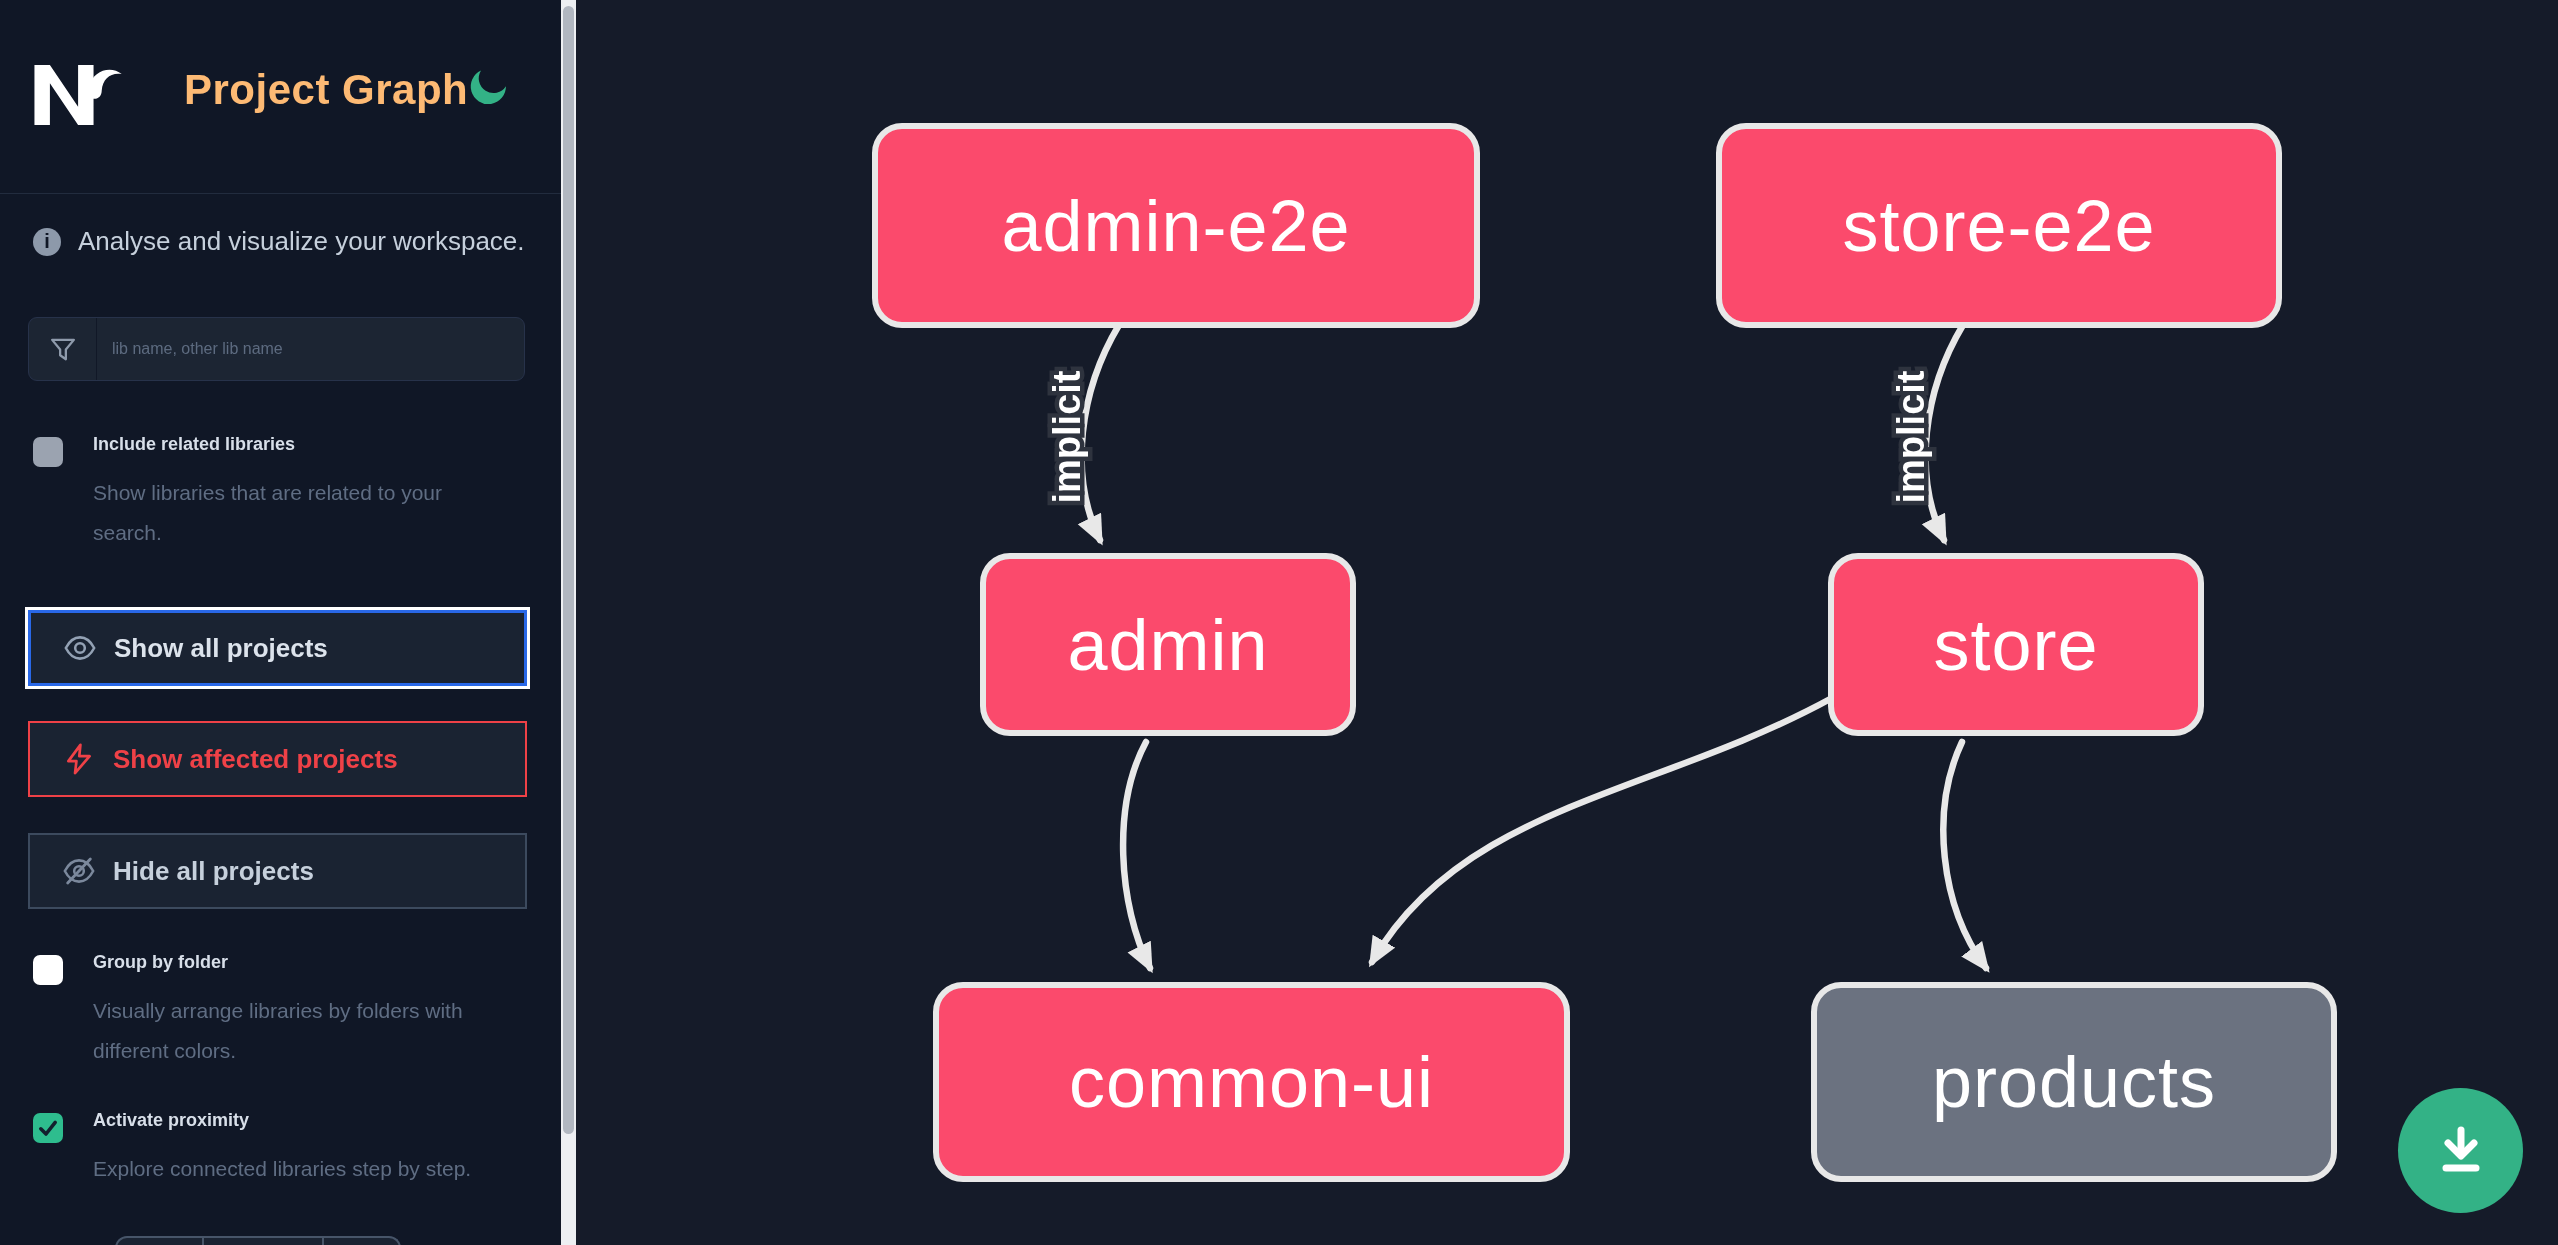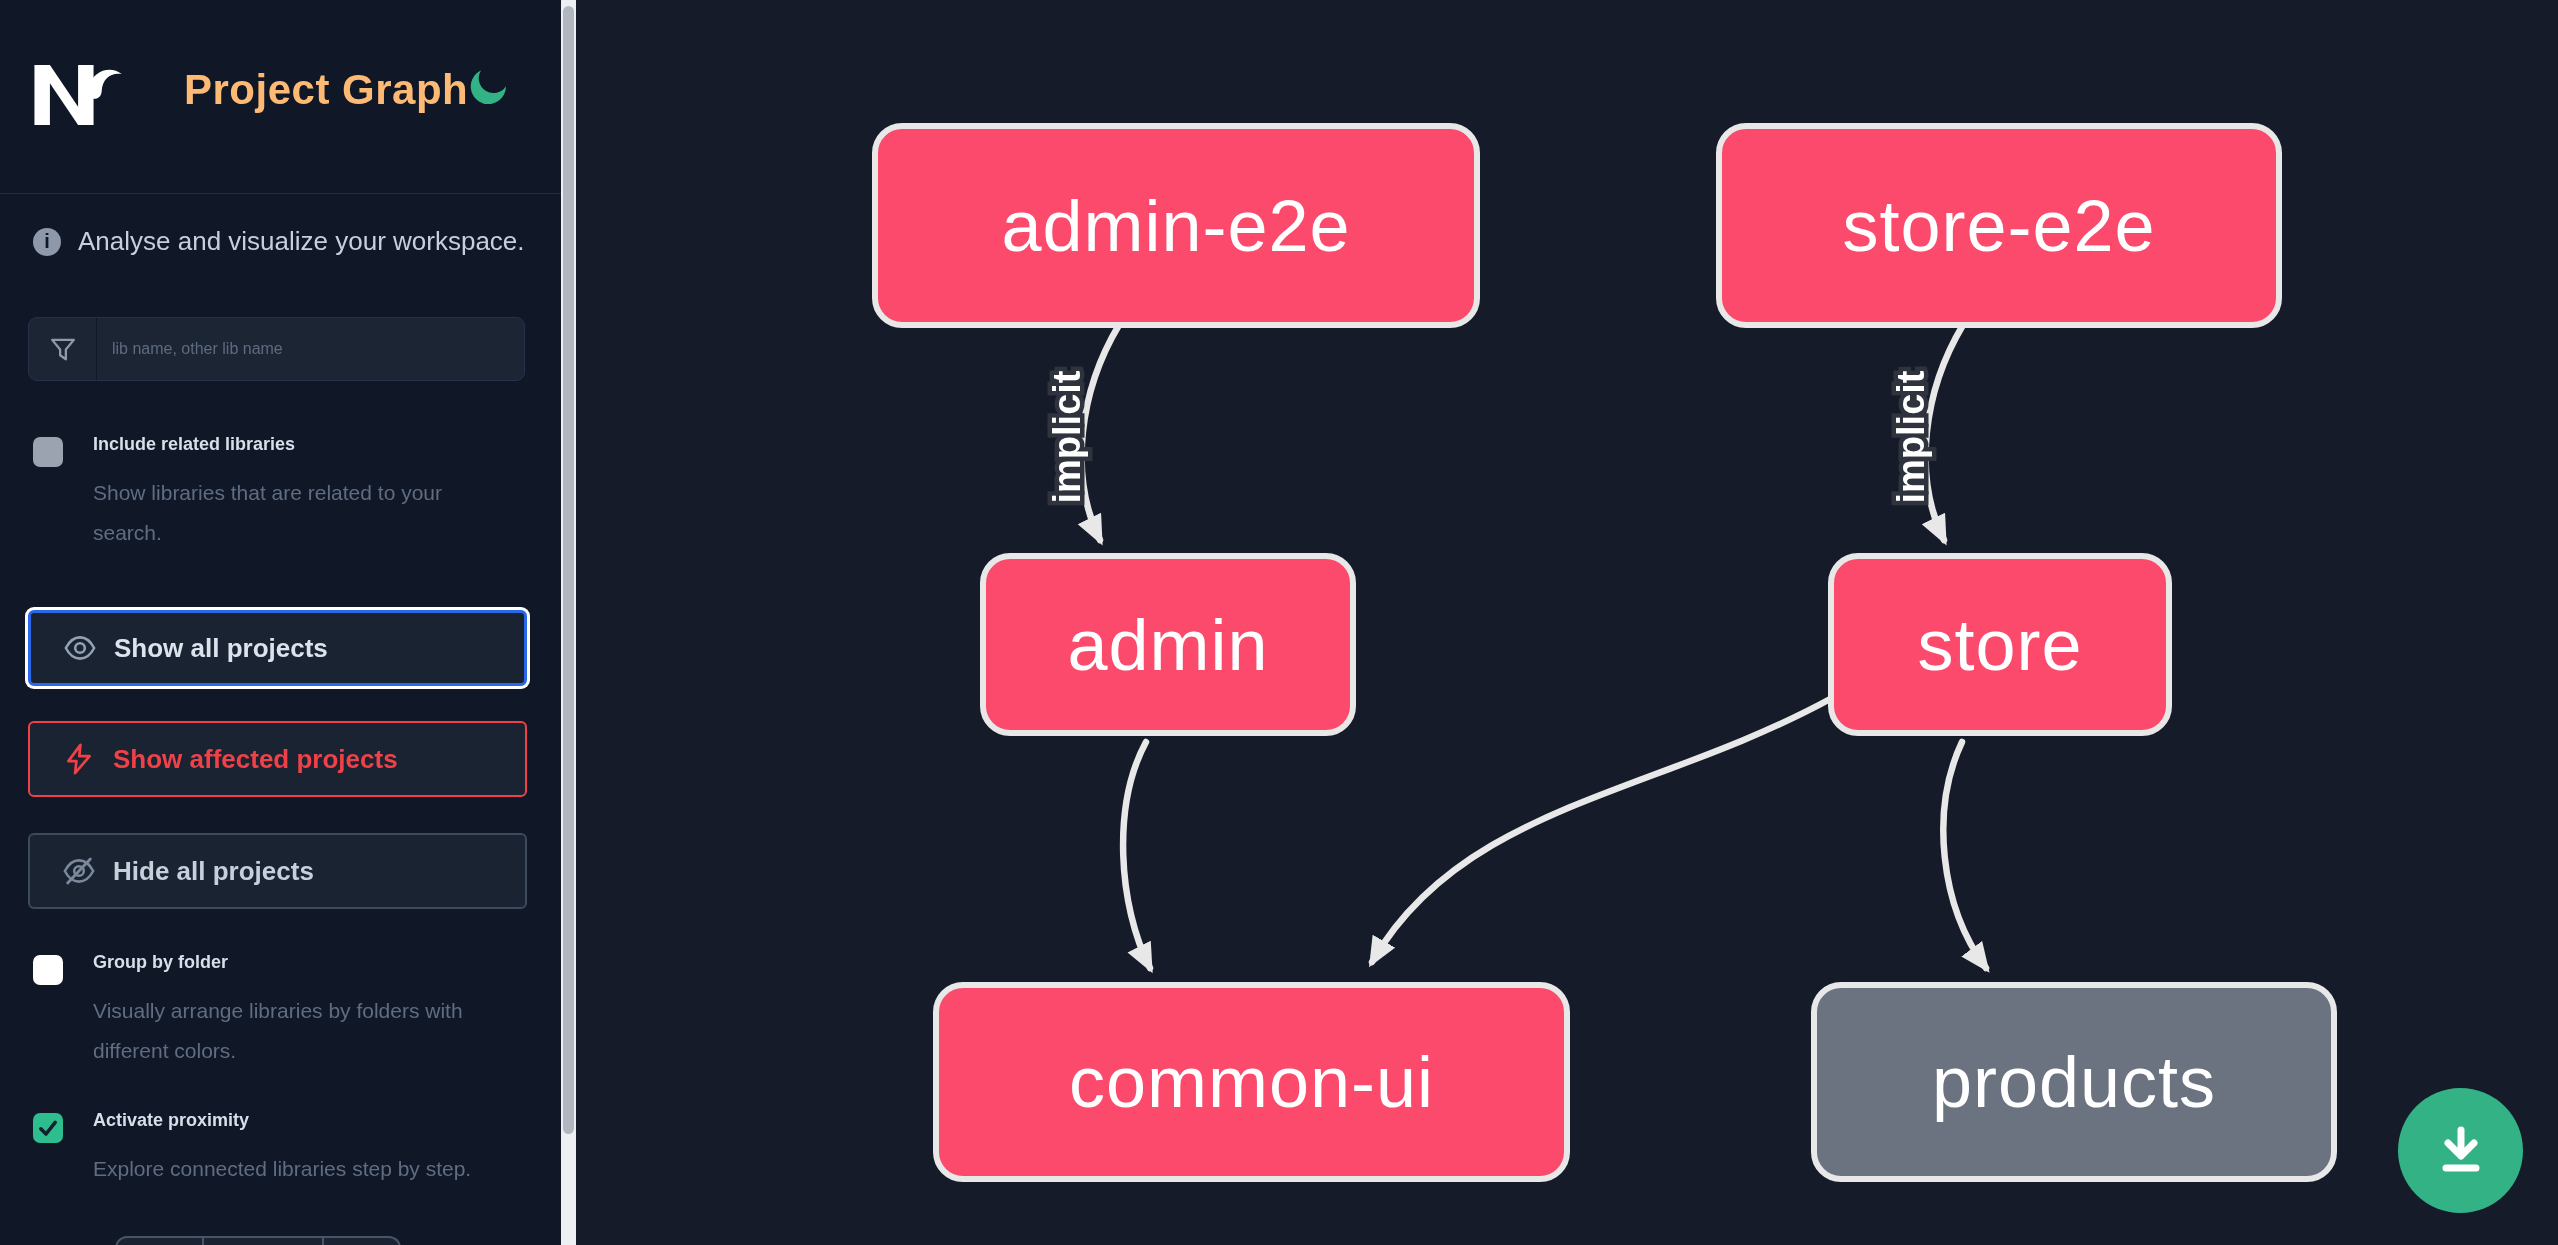--- a/index.html
+++ b/index.html
@@ -55,21 +55,21 @@
   .box-green{background:#2ebd8e;display:flex;align-items:center;justify-content:center;}
   .toggle .t-label{
     position:absolute;left:60px;top:0;white-space:nowrap;
     font-size:18px;font-weight:600;color:#d8dfe9;
   }
   .toggle .t-desc{
     position:absolute;left:60px;top:39px;width:420px;
     font-size:21px;line-height:40px;color:#5f6d83;
   }
   .sb-btn{
-    position:absolute;left:28px;width:499px;height:76px;border-radius:6px;
+    position:absolute;left:28px;width:499px;height:76px;border-radius:0;
     background:#1a2332;display:flex;align-items:center;box-sizing:border-box;
     padding-left:32px;cursor:pointer;
   }
   .sb-btn .lbl{margin-left:17px;font-size:26px;font-weight:600;}
   .btn-focused{border:3px solid #2968e8;box-shadow:0 0 0 3px #ffffff;}
   .btn-focused .lbl{color:#dce3ec;}
   .btn-affected{border:2px solid #ef4147;}
   .btn-affected .lbl{color:#ef4147;}
   .btn-plain{border:2px solid #3c4a5e;}
   .btn-plain .lbl{color:#c6d0dc;}
@@ -95,21 +95,21 @@
     position:absolute;border:6px solid #e8e8e8;border-radius:30px;
     display:flex;align-items:center;justify-content:center;
     color:#ffffff;font-size:72px;font-weight:400;box-sizing:border-box;
     cursor:pointer;letter-spacing:1px;
   }
   .gnode-pink{background:#fb4a6c;}
   .gnode-gray{background:#6b7280;}
   .n-admin-e2e {left:872px; top:123px; width:608px; height:205px;}
   .n-store-e2e {left:1716px;top:123px; width:566px; height:205px;}
   .n-admin     {left:980px; top:553px; width:376px; height:183px;}
-  .n-store     {left:1828px;top:553px; width:344px; height:183px;}
+  .n-store     {left:1828px;top:553px; width:376px; height:183px;}
   .n-common-ui {left:933px; top:982px; width:637px; height:200px;}
   .n-products  {left:1811px;top:982px; width:526px; height:200px;}
   .fab{
     position:absolute;left:2398px;top:1088px;width:125px;height:125px;
     border-radius:50%;background:#33b286;cursor:pointer;
     display:flex;align-items:center;justify-content:center;
   }
   .edge-label{
     font-family:"Liberation Sans", sans-serif;
     font-size:38px;font-weight:700;fill:#ffffff;

